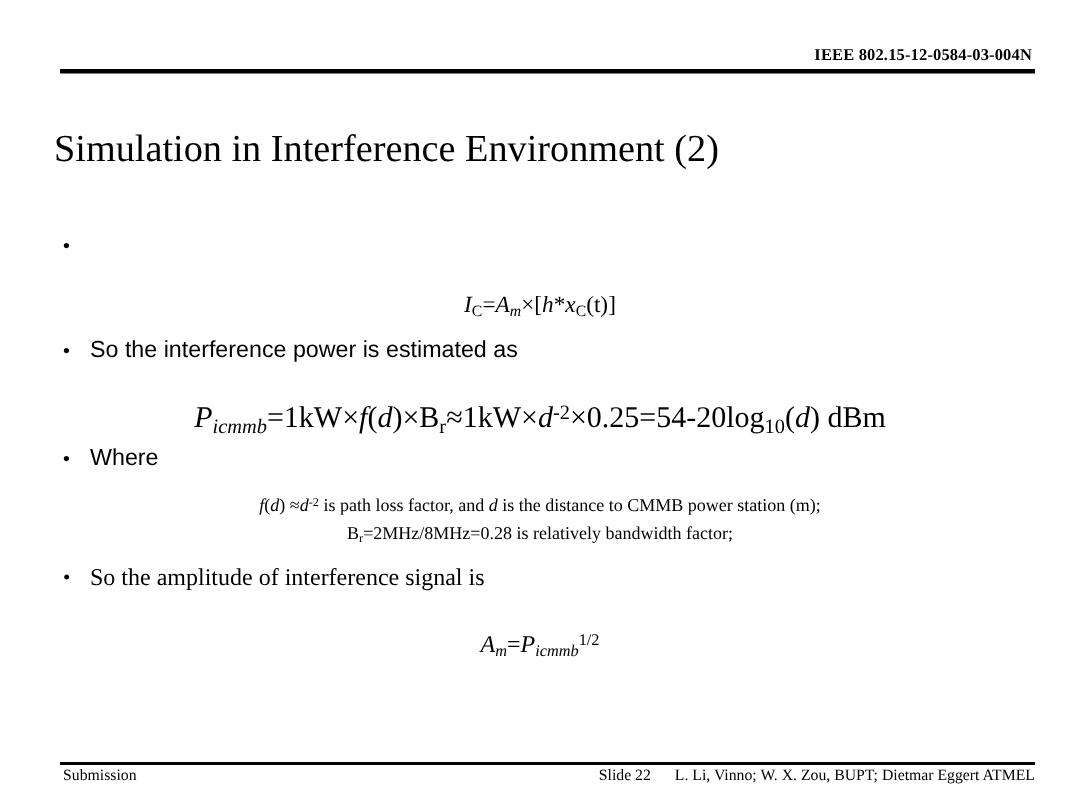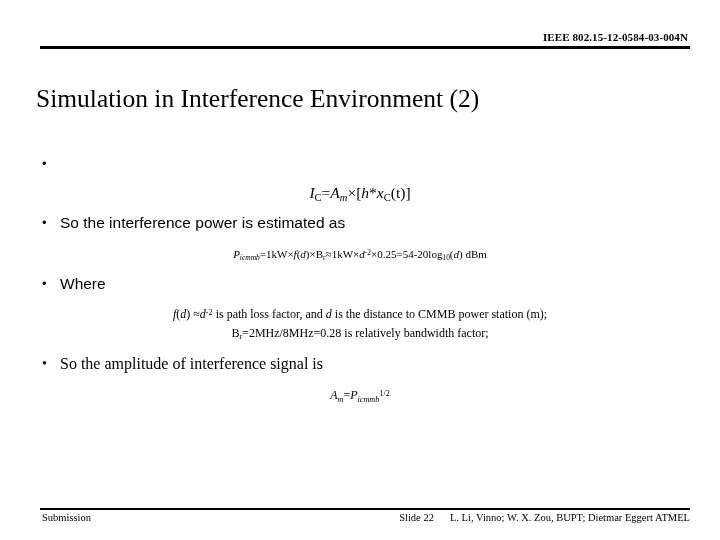--- a/index.html
+++ b/index.html
@@ -111,33 +111,34 @@
     font-family: "Liberation Serif", serif;
     font-size: 14px;
     line-height: 27px;
   }
 
   
   .eq {
     font-family: "Liberation Serif", serif;
     text-align: center;
     white-space: nowrap;
+    margin-top: 11px;
   }
   .eq-main {
     font-size: 15.5px;
     line-height: 25px;
     height: 25px;
   }
   .eq-long {
-    font-size: 11px;
+    font-size: 20px;
     line-height: 26px;
     height: 26px;
   }
   .eq-final {
-    font-size: 12px;
+    font-size: 16px;
     line-height: 26px;
     height: 26px;
   }
 
   
   .subline {
     font-family: "Liberation Serif", serif;
     font-size: 12px;
     line-height: 21px;
     height: 21px;

